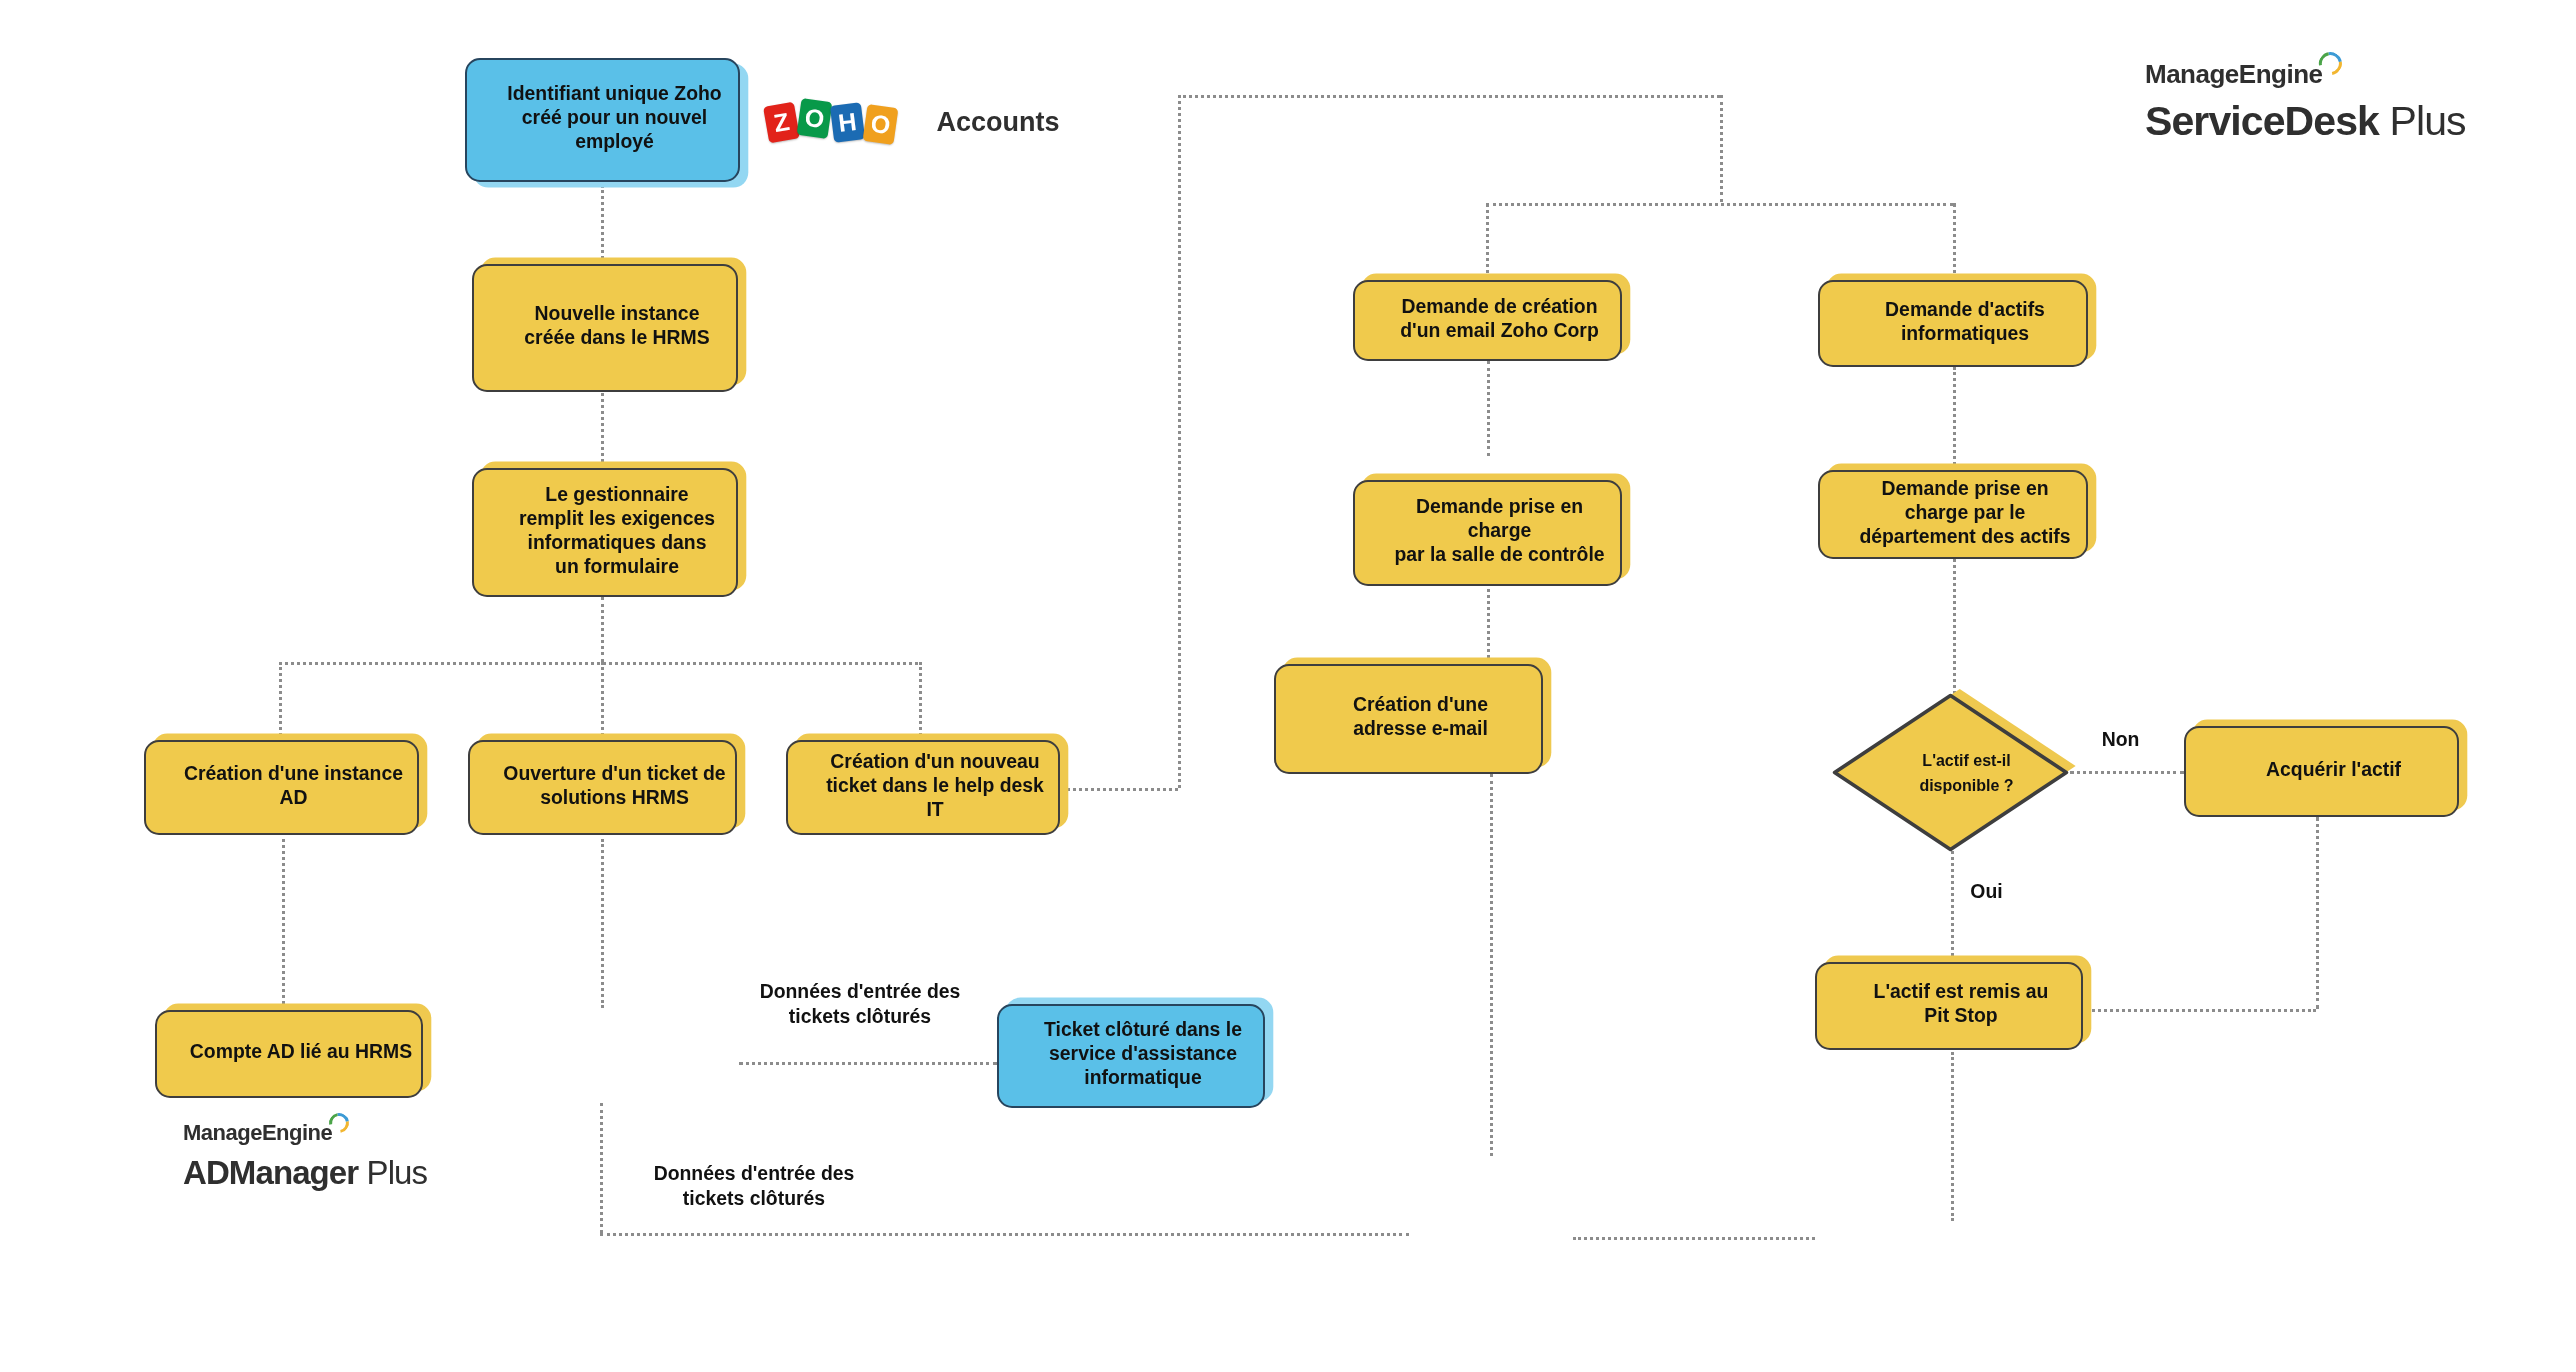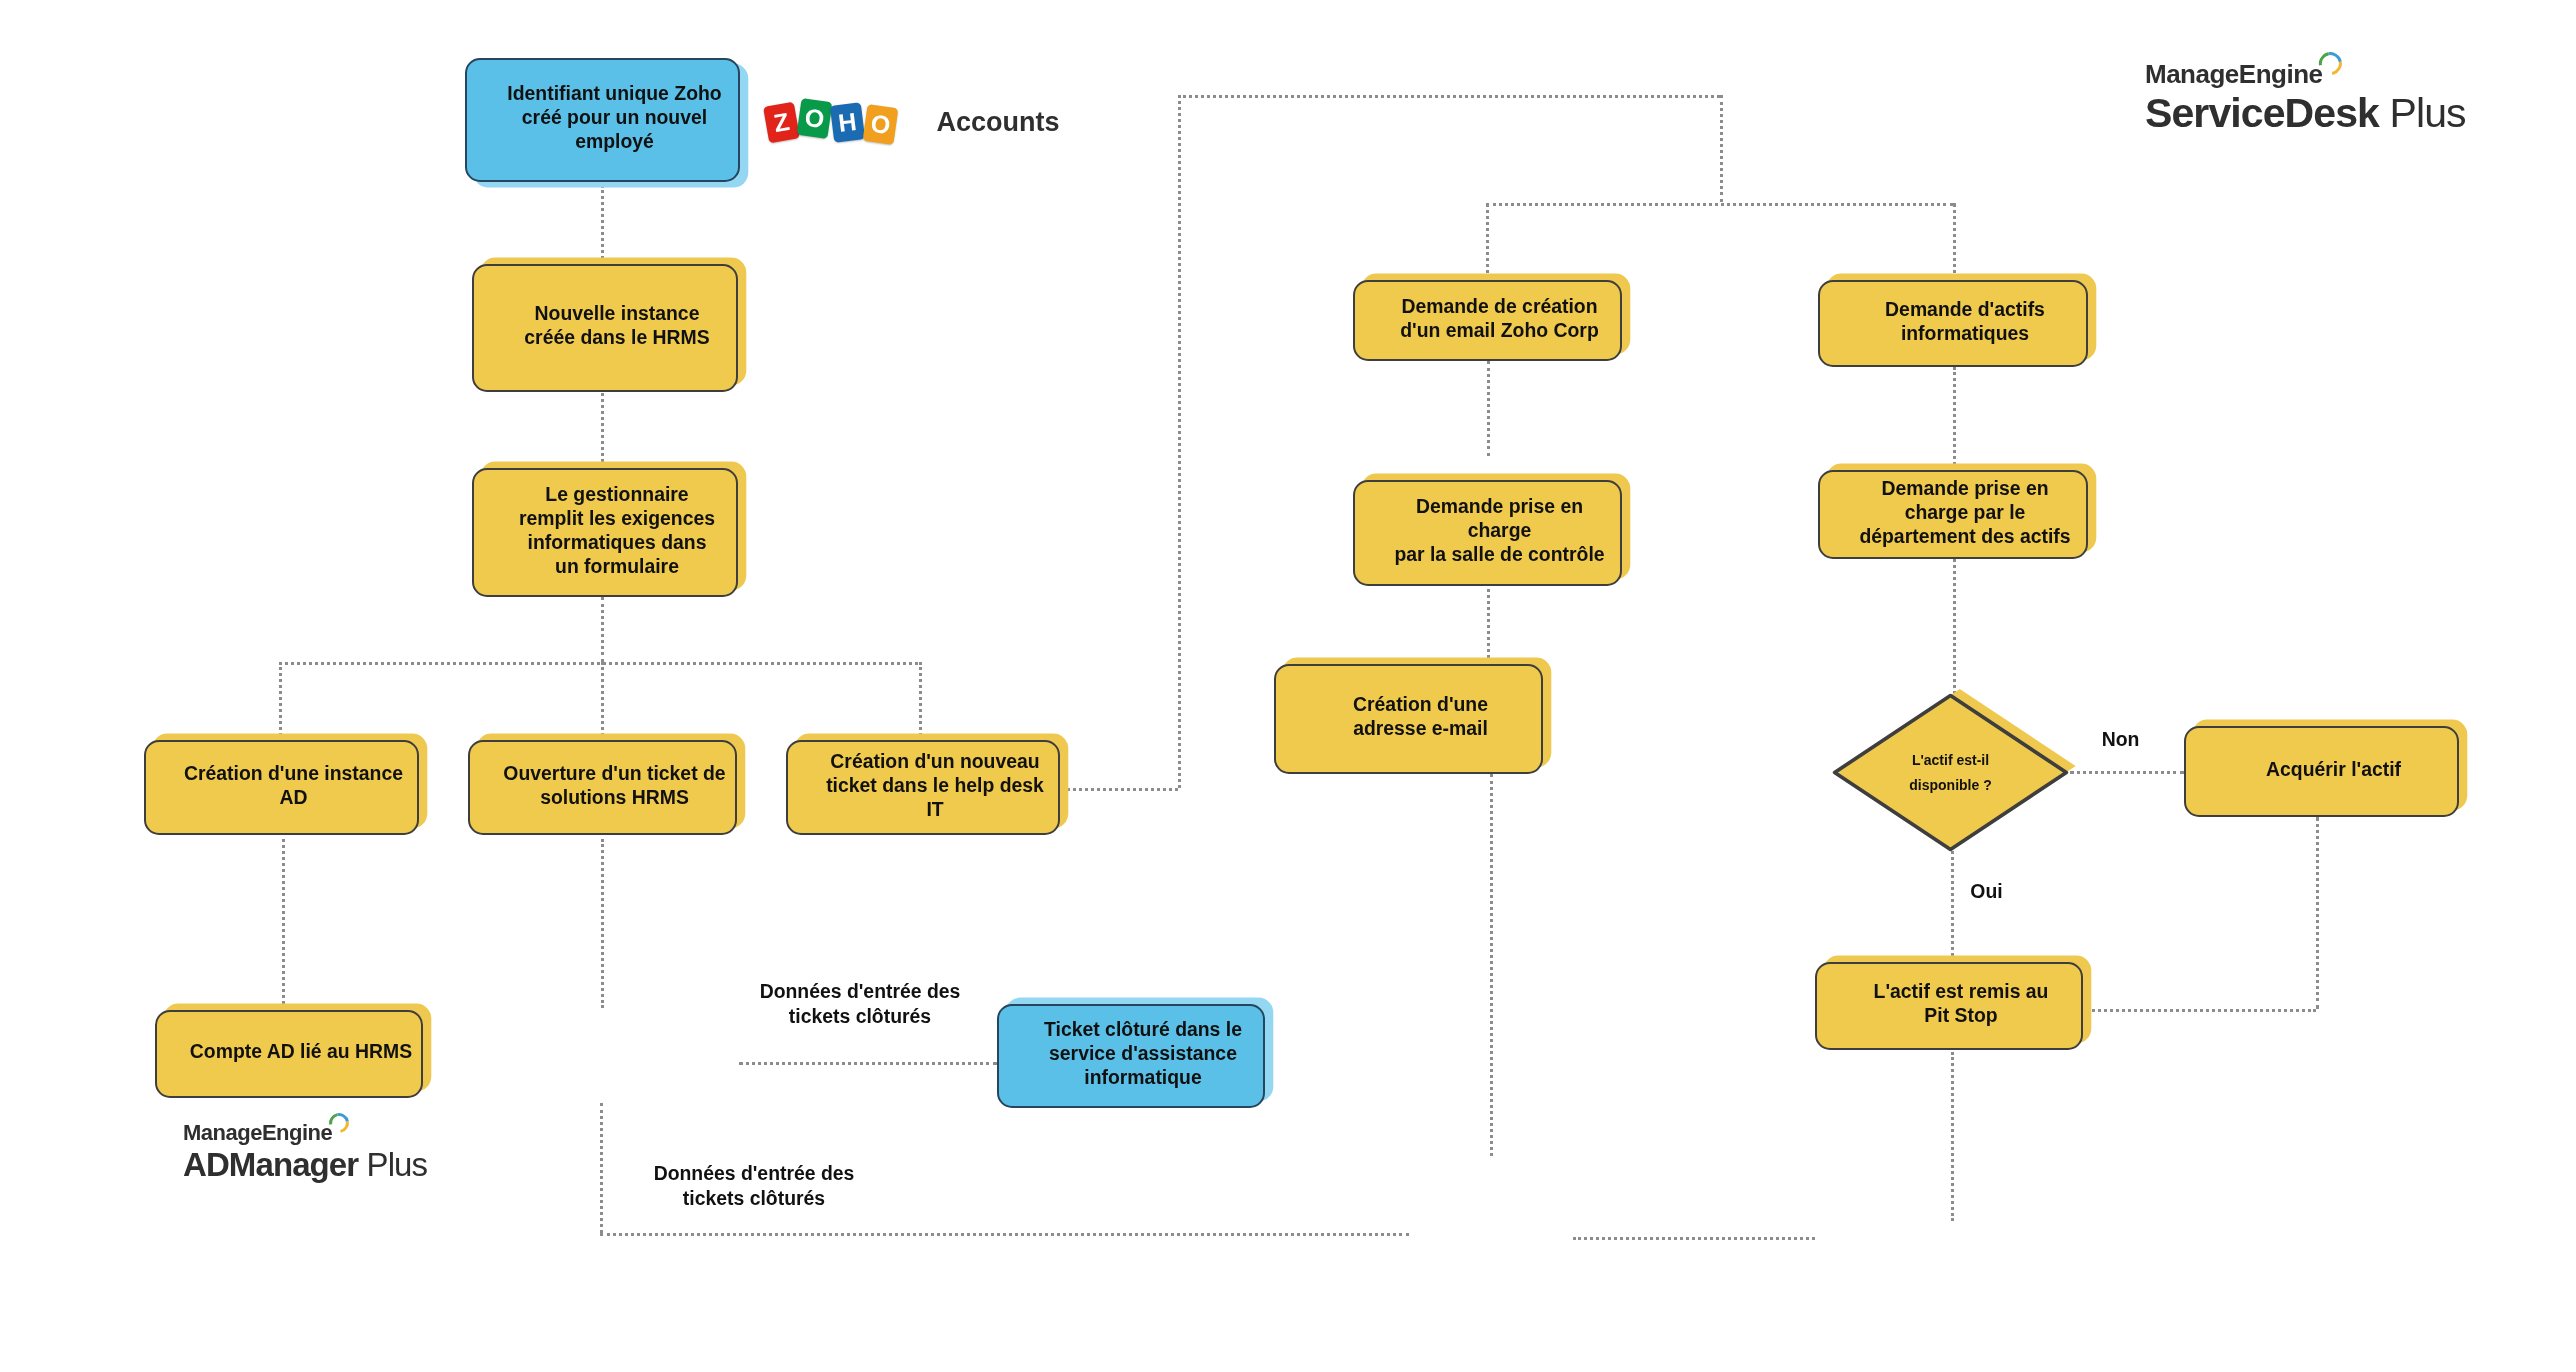--- a/index.html
+++ b/index.html
@@ -21,37 +21,37 @@
   .conn-v{position:absolute;width:0;border-left:3.7px dotted #8C8C8C;}
   .conn-h{position:absolute;height:0;border-top:3.7px dotted #8C8C8C;}
 
   
   .edge-label{position:absolute;font-weight:bold;color:#111;text-align:center;
         white-space:pre-line;font-size:19.4px;line-height:25px;}
 
   
   .diamond-wrap{position:absolute;}
   .diamond-wrap svg{position:absolute;left:0;top:0;overflow:visible;}
-  .diamond-text{position:absolute;left:0;top:0;width:100%;height:100%;
+  .diamond-text{position:absolute;left:16px;top:0;width:100%;height:100%;
         display:flex;align-items:center;justify-content:center;text-align:center;
-        font-weight:bold;font-size:14px;line-height:25px;white-space:pre-line;color:#111;}
+        font-weight:bold;font-size:16px;line-height:25px;white-space:pre-line;color:#111;}
 
   
   .circle-outline{position:absolute;border:3.7px solid #2F2F2F;border-radius:50%;box-sizing:border-box;}
   .circle-fill{position:absolute;background:#F0CA4C;border-radius:50%;
         display:flex;align-items:center;justify-content:center;text-align:center;
         font-weight:bold;font-size:19.4px;line-height:24px;white-space:pre-line;color:#111;}
 
   
   .me-logo{position:absolute;color:#2F2F2F;}
   .me-brand{font-size:26px;font-weight:bold;letter-spacing:-0.5px;position:relative;display:inline-block;}
   .me-swirl{display:inline-block;width:16.7px;height:16.7px;border-radius:50%;
         border:3.7px solid transparent;border-top-color:#3D9BD5;border-right-color:#F2B630;
         border-left-color:#4BA449;transform:rotate(35deg);vertical-align:top;margin-left:-3.7px;margin-top:-7.4px;}
-  .me-product{font-size:41px;font-weight:bold;letter-spacing:-0.9px;margin-top:0px;}
+  .me-product{font-size:41px;font-weight:bold;letter-spacing:-0.9px;margin-top:8px;}
   .me-product .plus{font-weight:normal;}
   .me-small .me-brand{font-size:22px;}
   .me-small .me-product{font-size:33px;}
   .me-small .me-swirl{width:14px;height:14px;border-width:3.7px;}
 
   .zoho-logo{position:absolute;display:flex;align-items:center;}
   .zoho-tile{display:inline-flex;align-items:center;justify-content:center;
         width:31px;height:37px;border-radius:4.6px;color:#fff;font-weight:bold;font-size:25px;
         margin-right:1.9px;box-shadow:0 0.9px 1.9px rgba(0,0,0,0.25);}
   .zoho-accounts{font-size:27px;font-weight:bold;color:#2F2F2F;margin-left:39px;}

